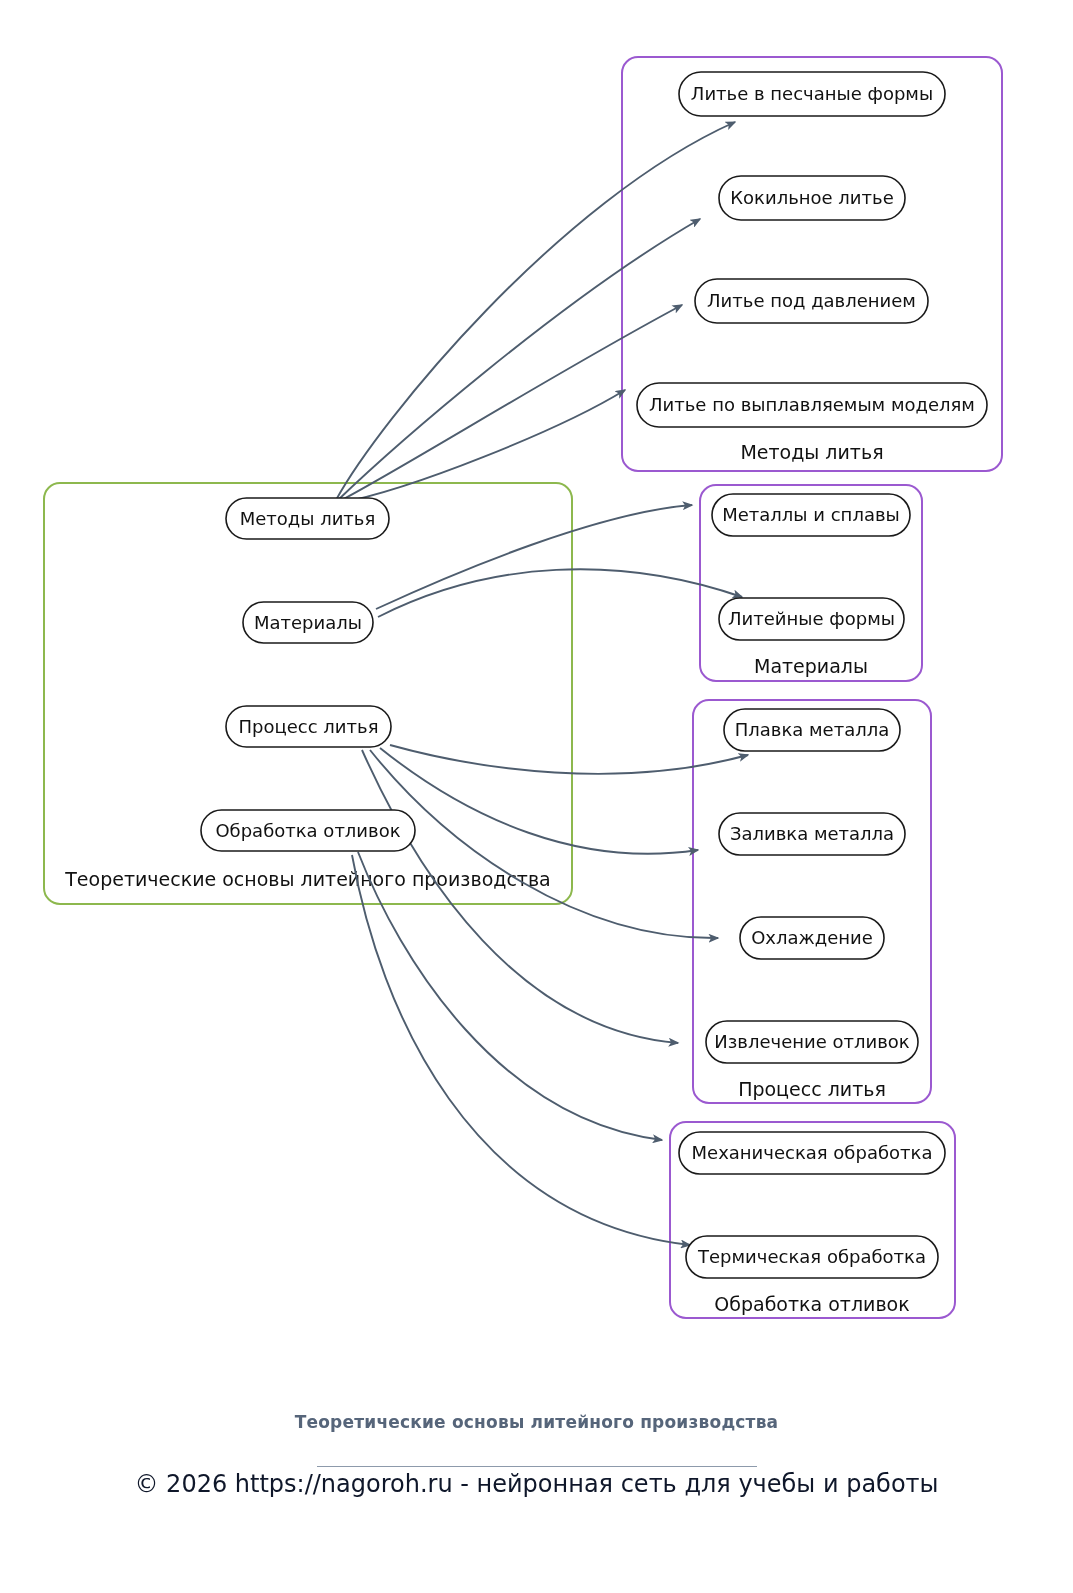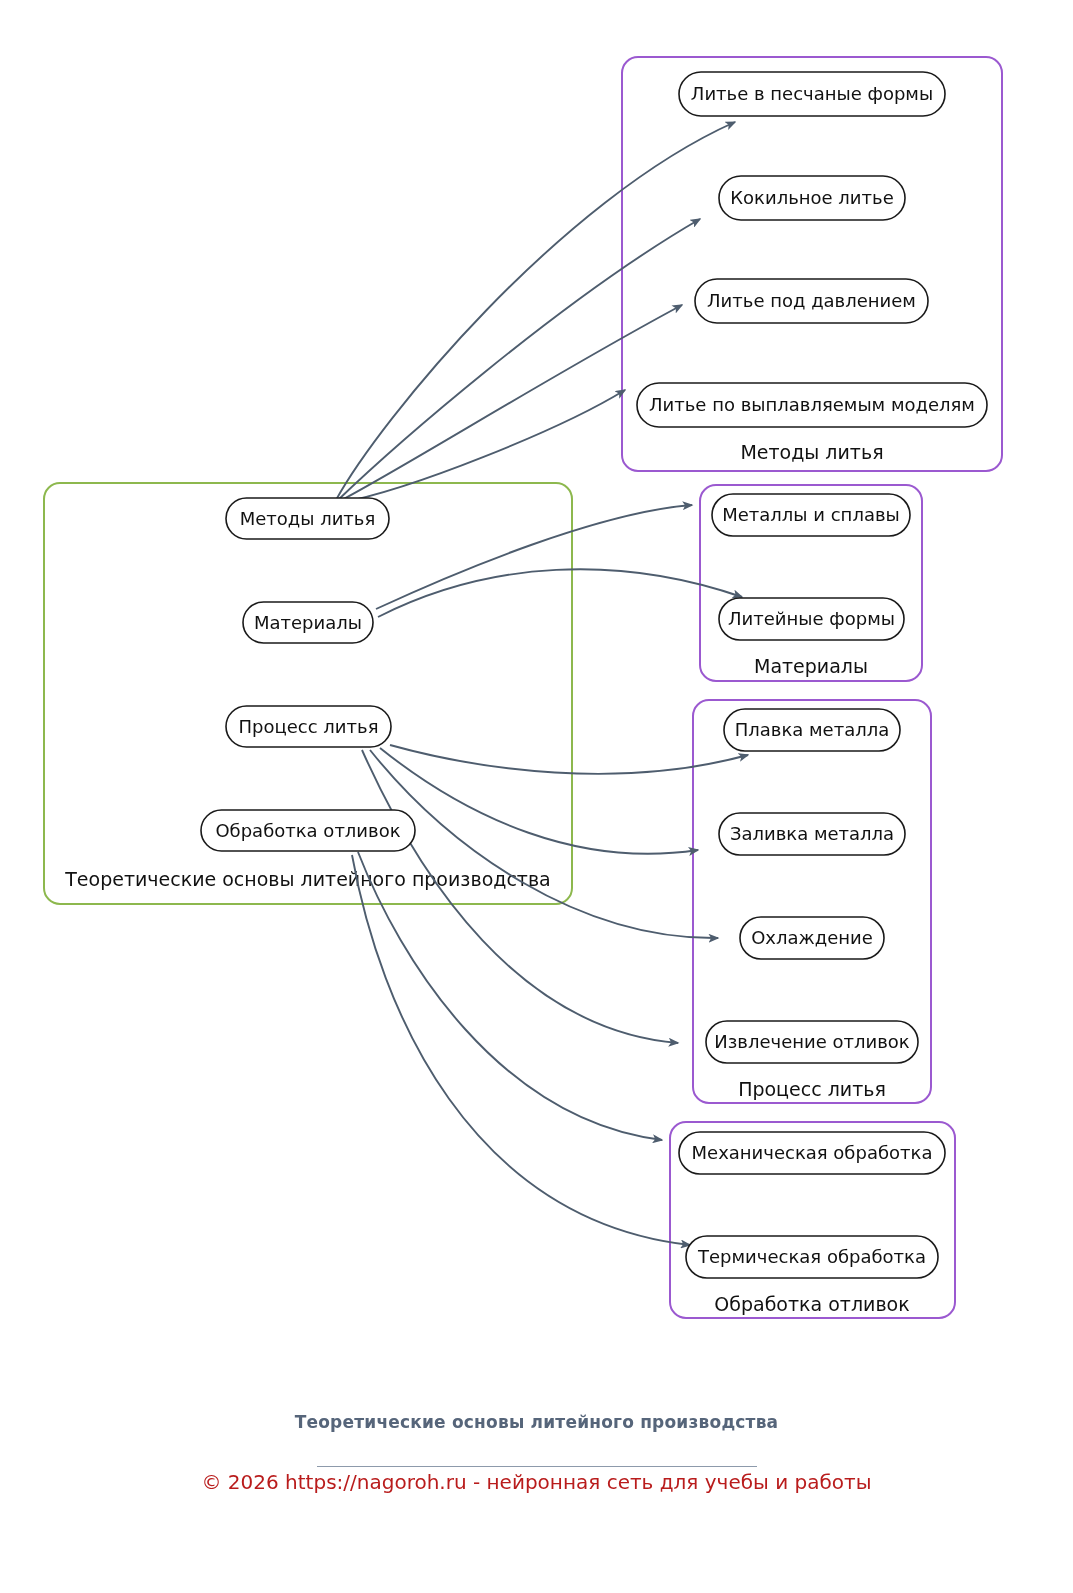--- a/index.html
+++ b/index.html
@@ -31,21 +31,21 @@
     letter-spacing:0.2px;
   }
   #footer-divider{
     top:1452px;
   }
   #footer-divider .rule{
     display:inline-block;width:440px;height:0;
     border-top:1.5px solid #8d9aab;
   }
   #footer-copy{
-    top:1470px;font-size:20px;color:#b91c1c;
+    top:1470px;font-size:24px;color:#0f172a;
   }
 </style>
 </head>
 <body>
 
 <div id="stage">
 
   <svg id="graph" viewBox="0 0 1073 1380">
     <defs>
       <marker id="arrowhead" markerWidth="11" markerHeight="9" refX="9.5" refY="4.5" orient="auto" markerUnits="userSpaceOnUse">

